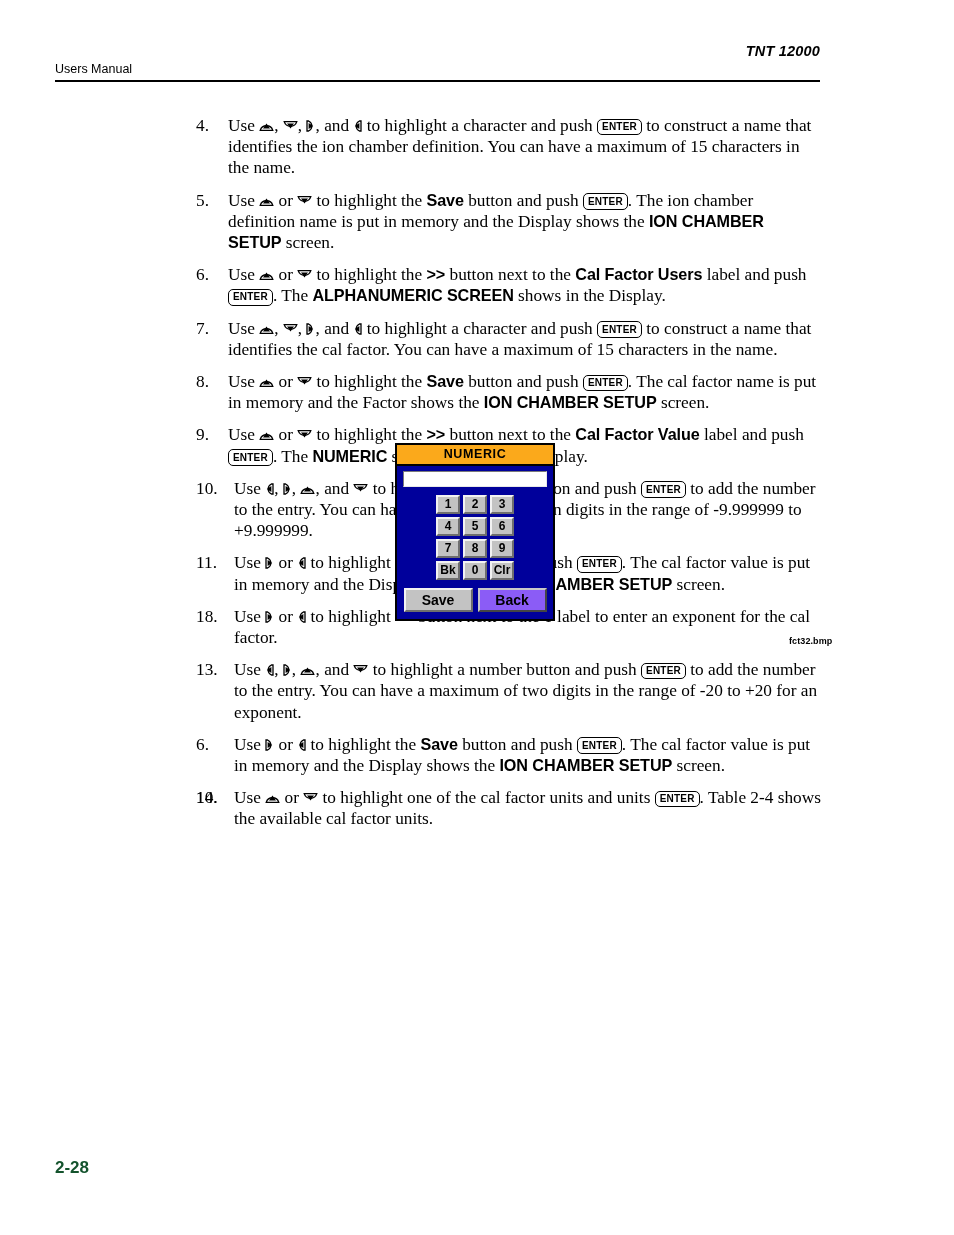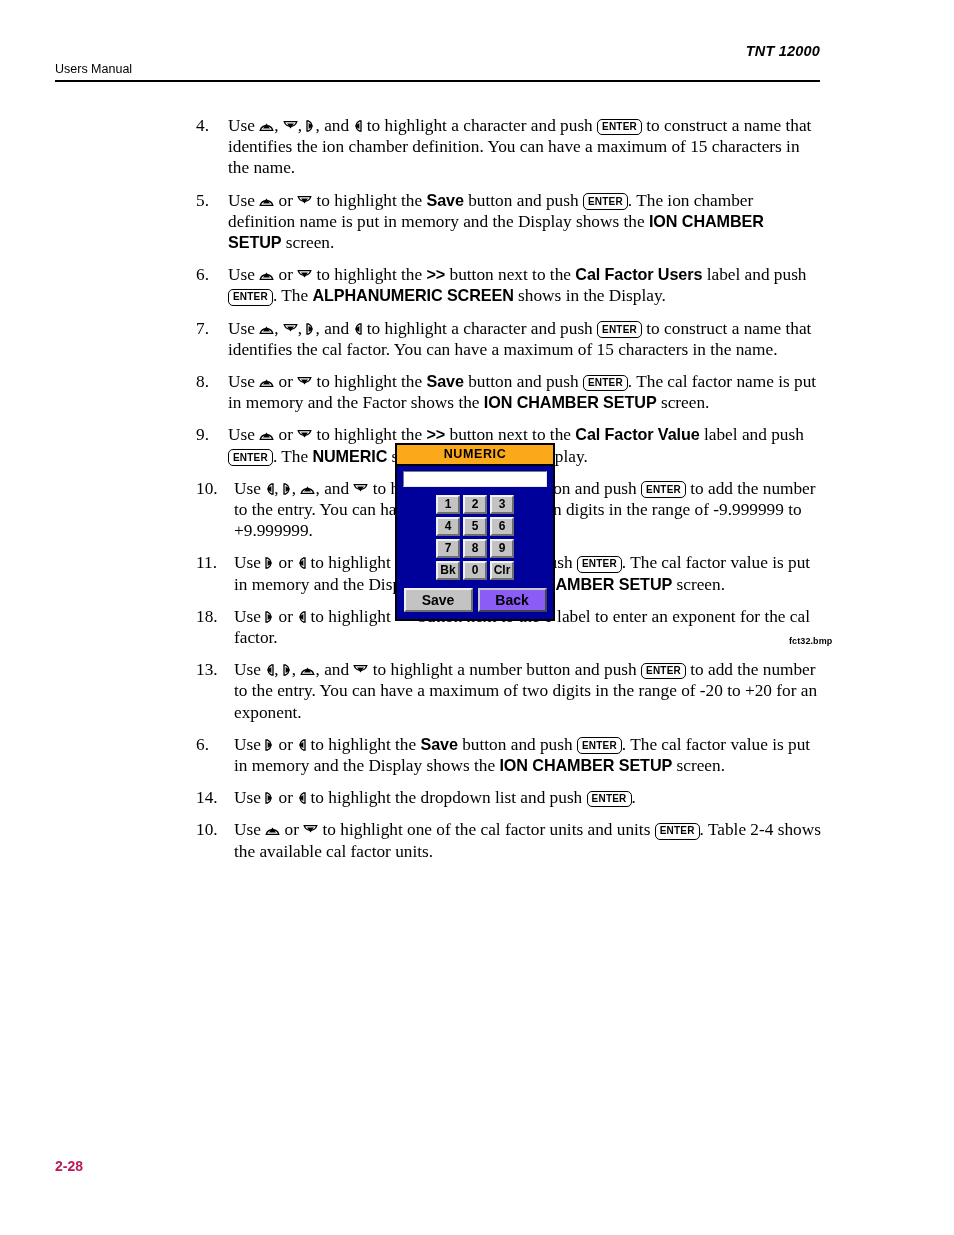--- a/index.html
+++ b/index.html
@@ -207,22 +207,22 @@
     margin-left: 12px;
   }
 
   
   .page-number {
     position: absolute;
     left: 55px;
     top: 1158px;
     font-family: "Liberation Sans", "DejaVu Sans", sans-serif;
     font-weight: bold;
-    font-size: 14px;
-    color: #be185d;
+    font-size: 17px;
+    color: #14532d;
   }
 </style>
 </head>
 <body>
 
 <div class="page-header">
   <div class="hdr-title">TNT 12000</div>
   <div class="hdr-sub">Users Manual</div>
   <div class="hdr-rule"></div>
 </div>
@@ -322,27 +322,21 @@
             <path d="M1.2 1.6 A6.6 6.6 0 0 0 13.8 1.6 Z" fill="#fff" stroke="#000" stroke-width="1.3"></path>
             <path d="M7.5 8.6 L11 3.4 L4 3.4 Z" fill="#000"></path>
           </svg></span><span> to highlight a number button and push </span><span class="enter-key">ENTER</span><span> to add the number to the entry. You can have a maximum of two digits in the range of -20 to +20 for an exponent.</span></span></div>
     <div class="step wide"><span class="step-num">6.</span><span><span>Use </span><span class="akey lr"><svg width="9" height="12" viewBox="0 0 9 12">
             <path d="M1 1 L2.6 1 A5.5 5.5 0 0 1 2.6 11 L1 11 Z" fill="#fff" stroke="#000" stroke-width="1.3"></path>
             <path d="M2.6 3 L7.2 6 L2.6 9 Z" fill="#000"></path>
           </svg></span><span> or </span><span class="akey lr"><svg width="9" height="12" viewBox="0 0 9 12">
             <path d="M8 1 L6.4 1 A5.5 5.5 0 0 0 6.4 11 L8 11 Z" fill="#fff" stroke="#000" stroke-width="1.3"></path>
             <path d="M6.4 3 L1.8 6 L6.4 9 Z" fill="#000"></path>
           </svg></span><span> to highlight the </span><b class="sans">Save</b><span> button and push </span><span class="enter-key">ENTER</span><span>. The cal factor value is put in memory and the Display shows the </span><b class="sans">ION CHAMBER SETUP</b><span> screen.</span></span></div>
-    <div class="step wide"><span class="step-num">14.</span><span><span>Use </span><span class="akey lr"><svg width="9" height="12" viewBox="0 0 9 12">
-            <path d="M1 1 L2.6 1 A5.5 5.5 0 0 1 2.6 11 L1 11 Z" fill="#fff" stroke="#000" stroke-width="1.3"></path>
-            <path d="M2.6 3 L7.2 6 L2.6 9 Z" fill="#000"></path>
-          </svg></span><span> or </span><span class="akey lr"><svg width="9" height="12" viewBox="0 0 9 12">
-            <path d="M8 1 L6.4 1 A5.5 5.5 0 0 0 6.4 11 L8 11 Z" fill="#fff" stroke="#000" stroke-width="1.3"></path>
-            <path d="M6.4 3 L1.8 6 L6.4 9 Z" fill="#000"></path>
-          </svg></span><span> to highlight the dropdown list and push </span><span class="enter-key">ENTER</span><span>.</span></span></div>
+    <div class="step wide"><span class="step-num">14.</span></div>
     <div class="step wide"><span class="step-num">10.</span><span><span>Use </span><span class="akey"><svg width="15" height="12" viewBox="0 0 15 12">
             <path d="M1.2 10.4 A6.6 6.6 0 0 1 13.8 10.4 Z" fill="#fff" stroke="#000" stroke-width="1.3"></path>
             <path d="M7.5 3.4 L11 8.6 L4 8.6 Z" fill="#000"></path>
           </svg></span><span> or </span><span class="akey"><svg width="15" height="12" viewBox="0 0 15 12">
             <path d="M1.2 1.6 A6.6 6.6 0 0 0 13.8 1.6 Z" fill="#fff" stroke="#000" stroke-width="1.3"></path>
             <path d="M7.5 8.6 L11 3.4 L4 3.4 Z" fill="#000"></path>
           </svg></span><span> to highlight one of the cal factor units and units </span><span class="enter-key">ENTER</span><span>. Table 2-4 shows the available cal factor units.</span></span></div>
   </div>
 
 <div class="figure">

